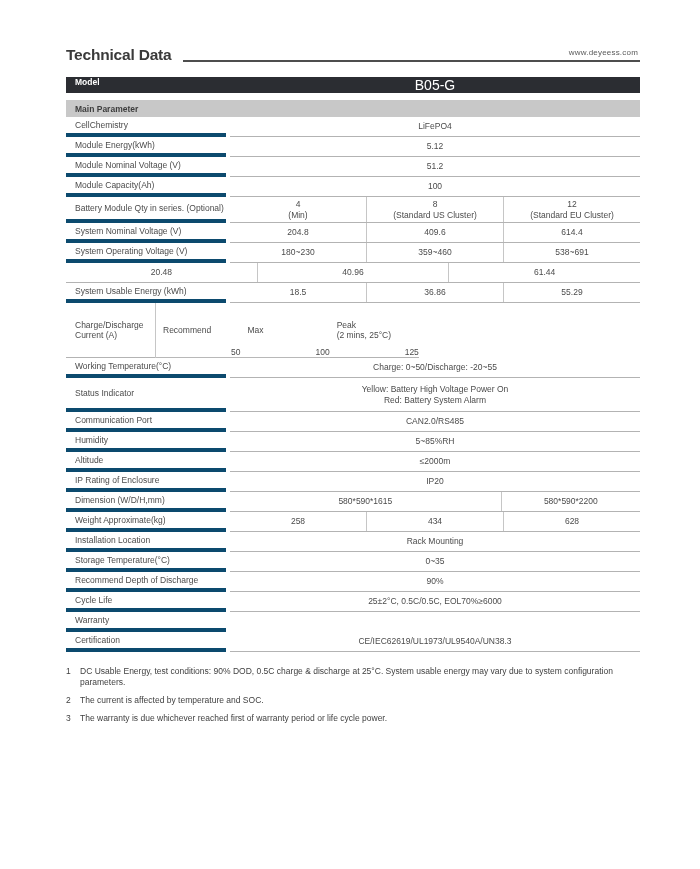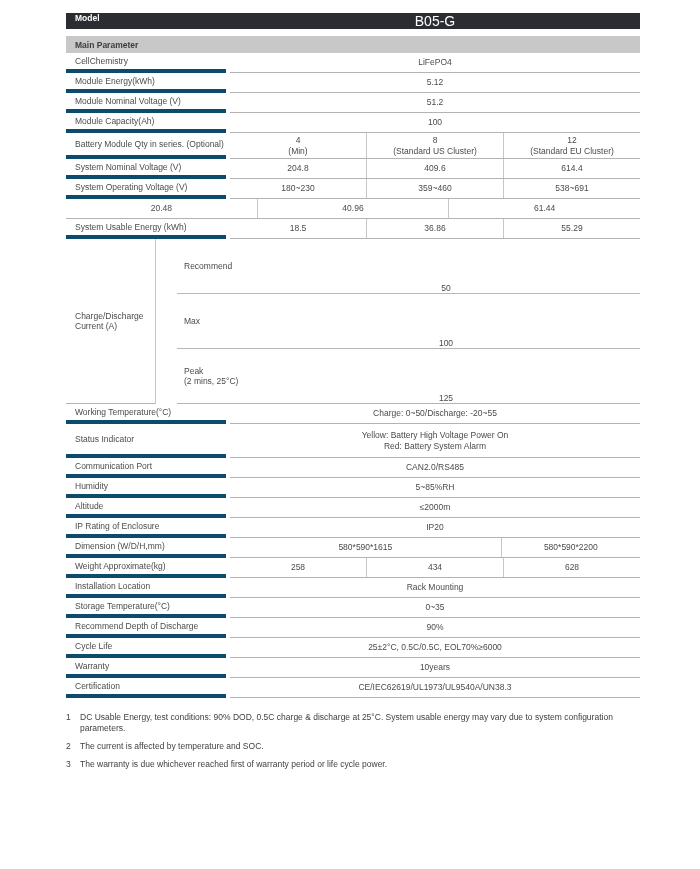--- a/index.html
+++ b/index.html
@@ -35,38 +35,44 @@
   .triple .vals .vcell + .vcell{border-left:1px solid #c6c6c6;}
   .span2 .vals .vcell.wide{flex:2;}
   .span2 .vals .vcell.narrow{flex:1;border-left:1px solid #c6c6c6;}
   .trow.tall{min-height:26px;}
   .trow.xtall{min-height:34px;}
 
   
   .group{display:flex;}
   .glbl{width:89px;box-sizing:border-box;padding-left:9px;display:flex;align-items:center;
         border-bottom:1px solid #b3b3b3;white-space:pre-line;color:#4b4b4b;}
-  .gsub{flex:1;border-left:1px solid #c6c6c6;display:flex;flex-direction:column;padding-left:21px;}
+  .gsub{flex:1;border-left:1px solid #c6c6c6;display:flex;flex-direction:row;}
   .gsubrow{display:flex;border-bottom:1px solid #b8b8b8;min-height:20px;}
   .gsubrow:last-child{border-bottom:1px solid #b3b3b3;min-height:26px;}
   .gsublbl{width:75px;box-sizing:border-box;padding-left:7px;display:flex;align-items:center;
            white-space:pre-line;line-height:1.2;color:#4b4b4b;}
   .gsubval{flex:1;display:flex;align-items:center;justify-content:center;color:#4b4b4b;margin-top:44px;}
 
   
   .notes{margin-top:14px;font-size:8.5px;color:#3f3f3f;}
   .note{display:flex;margin-bottom:7px;line-height:1.3;}
   .note .n{width:14px;flex:none;}
   .note .t{flex:1;}
 </style>
 </head>
 <body>
 
 <div class="page">
 
+  <div class="hdr">
+    <h1>Technical Data</h1>
+    <div class="hline">
+      <span class="site">www.deyeess.com</span>
+    </div>
+  </div>
 
   <div class="tbl">
     <div class="model-row">
       <div class="mlbl">Model</div>
       <div class="mval">B05-G</div>
     </div>
     <div class="section-row">
       <span>Main Parameter</span>
     </div>
     <div id="rows">
@@ -226,23 +232,20 @@
           </div>
         </div>
         <div class="trow single">
           <div class="lbl">Cycle Life</div>
           <div class="vals">
             <div class="vcell">25±2°C, 0.5C/0.5C, EOL70%≥6000</div>
           </div>
         </div>
         <div class="trow single">
           <div class="lbl">Warranty</div>
-          <div class="vals">
-            <div class="vcell">10years</div>
-          </div>
         </div>
         <div class="trow single">
           <div class="lbl">Certification</div>
           <div class="vals">
             <div class="vcell">CE/IEC62619/UL1973/UL9540A/UN38.3</div>
           </div>
         </div>
       </div>
   </div>
 

